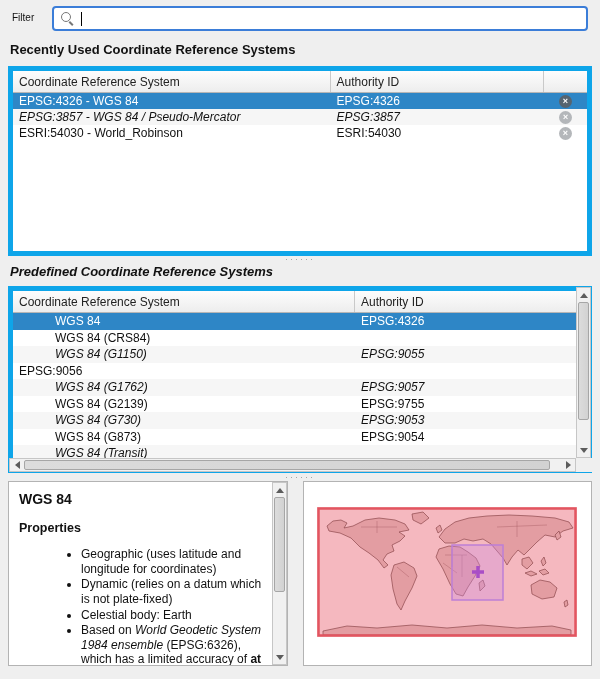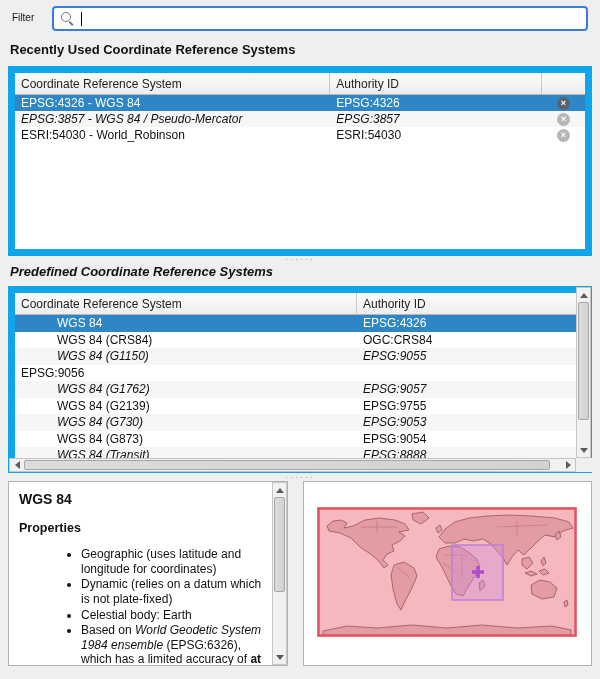--- a/index.html
+++ b/index.html
@@ -16,21 +16,21 @@
   .mag::before { content:""; position:absolute; left:0; top:0; width:8px; height:8px;
     border:1.6px solid #777; border-radius:50%; }
   .mag::after { content:""; position:absolute; left:9px; top:9px; width:5px; height:1.6px;
     background:#777; transform:rotate(45deg); transform-origin:0 0; }
   .caret { width:1px; height:14px; background:#000; }
 
   
   .sec-title { position:absolute; left:10px; font-size:13px; font-weight:bold;text-align:center; }
 
   
-  .tbl { position:absolute; left:8px; width:584px; background:#fff; border:7px solid #0ea5e9; overflow:hidden; }
+  .tbl { position:absolute; left:8px; width:584px; background:#fff; border:5px solid #0ea5e9; overflow:hidden; }
   .thead { display:flex; height:22px; background:linear-gradient(#fdfdfd,#ededed);
     border-bottom:1px solid #b6b6b6; }
   .th { font-size:12px; display:flex; align-items:center; padding-left:6px;
     border-right:1px solid #c9c9c9; color:#222; }
   .th:last-child { border-right:none; }
   .trow { display:flex; height:16px; align-items:stretch; background:#fff; }
   .trow.alt { background:#f6f6f6;font-style:italic; }
   .trow.sel { background:#2e86c6; color:#fff; }
   .td { font-size:12px; display:flex; align-items:center; padding-left:6px;
     white-space:nowrap; overflow:hidden; }
@@ -143,21 +143,20 @@
       <div class="th t2c1">Coordinate Reference System</div>
       <div class="th t2c2">Authority ID</div>
     </div>
     <div style="width:568px;">
         <div class="trow sel" style="height: 16.5px;">
           <div class="td t2c1 indent">WGS 84</div>
           <div class="td t2c2">EPSG:4326</div>
         </div>
         <div class="trow" style="height: 16.5px;">
           <div class="td t2c1 indent">WGS 84 (CRS84)</div>
-          <div class="td t2c2">OGC:CRS84</div>
         </div>
         <div class="trow alt" style="height: 16.5px;">
           <div class="td t2c1 indent">WGS 84 (G1150)</div>
           <div class="td t2c2">EPSG:9055</div>
         </div>
         <div class="trow" style="height: 16.5px;">
           <div class="td t2c2">EPSG:9056</div>
         </div>
         <div class="trow alt" style="height: 16.5px;">
           <div class="td t2c1 indent">WGS 84 (G1762)</div>
@@ -170,21 +169,20 @@
         <div class="trow alt" style="height: 16.5px;">
           <div class="td t2c1 indent">WGS 84 (G730)</div>
           <div class="td t2c2">EPSG:9053</div>
         </div>
         <div class="trow" style="height: 16.5px;">
           <div class="td t2c1 indent">WGS 84 (G873)</div>
           <div class="td t2c2">EPSG:9054</div>
         </div>
         <div class="trow alt" style="height: 16.5px;">
           <div class="td t2c1 indent">WGS 84 (Transit)</div>
-          <div class="td t2c2">EPSG:8888</div>
         </div>
       </div>
   </div>
 
   <div class="vscroll" style="left:576px; top:287px; height:171px;">
     <div class="sb-btn">
         <span class="arr arr-up"></span>
       </div>
     <div class="sb-track">
       <div class="sb-thumb" style="top:0; height:84%;"></div>

